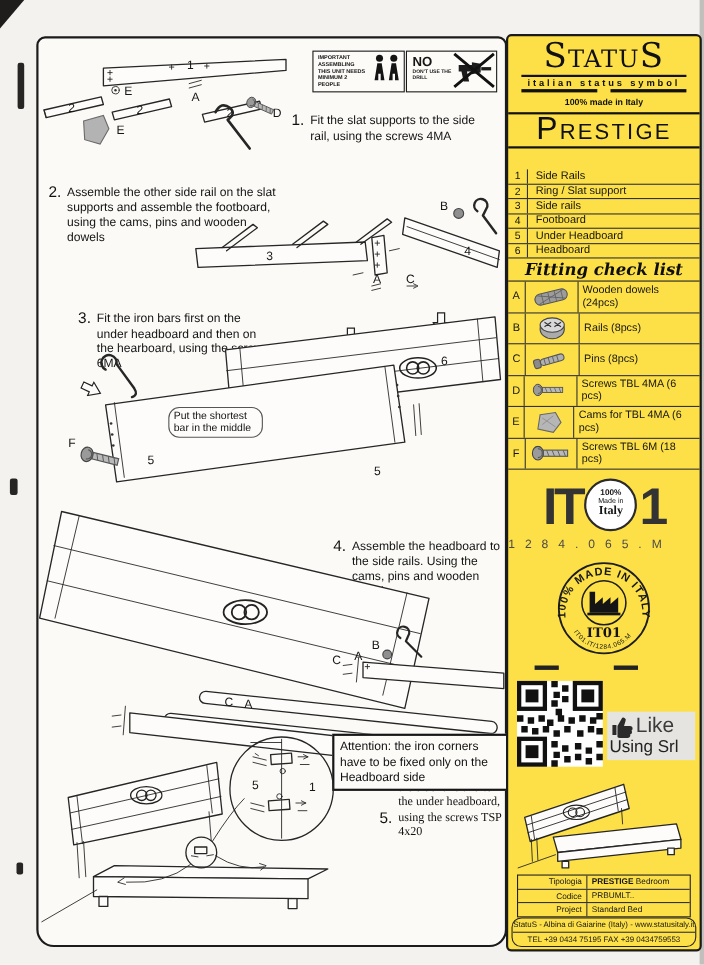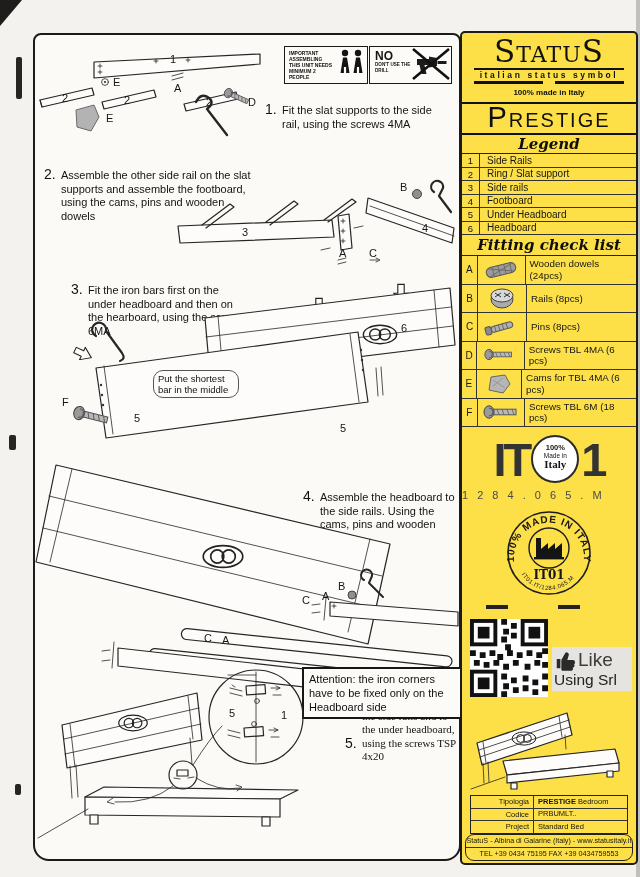--- a/index.html
+++ b/index.html
@@ -328,21 +328,20 @@
         <div></div>
         <div></div>
       </div>
     <div class="brand-made">100% made in  Italy</div>
   </div>
 
   <div class="sb product">
     <div class="product-name">Prestige</div>
   </div>
 
-  <div class="sb sec-head legend-head">Legend</div>
   <div class="sb legend-rows">
     <div class="lrow">
         <div class="lnum">1</div>
         <div class="llabel">Side Rails</div>
       </div>
     <div class="lrow">
         <div class="lnum">2</div>
         <div class="llabel">Ring / Slat support</div>
       </div>
     <div class="lrow">

